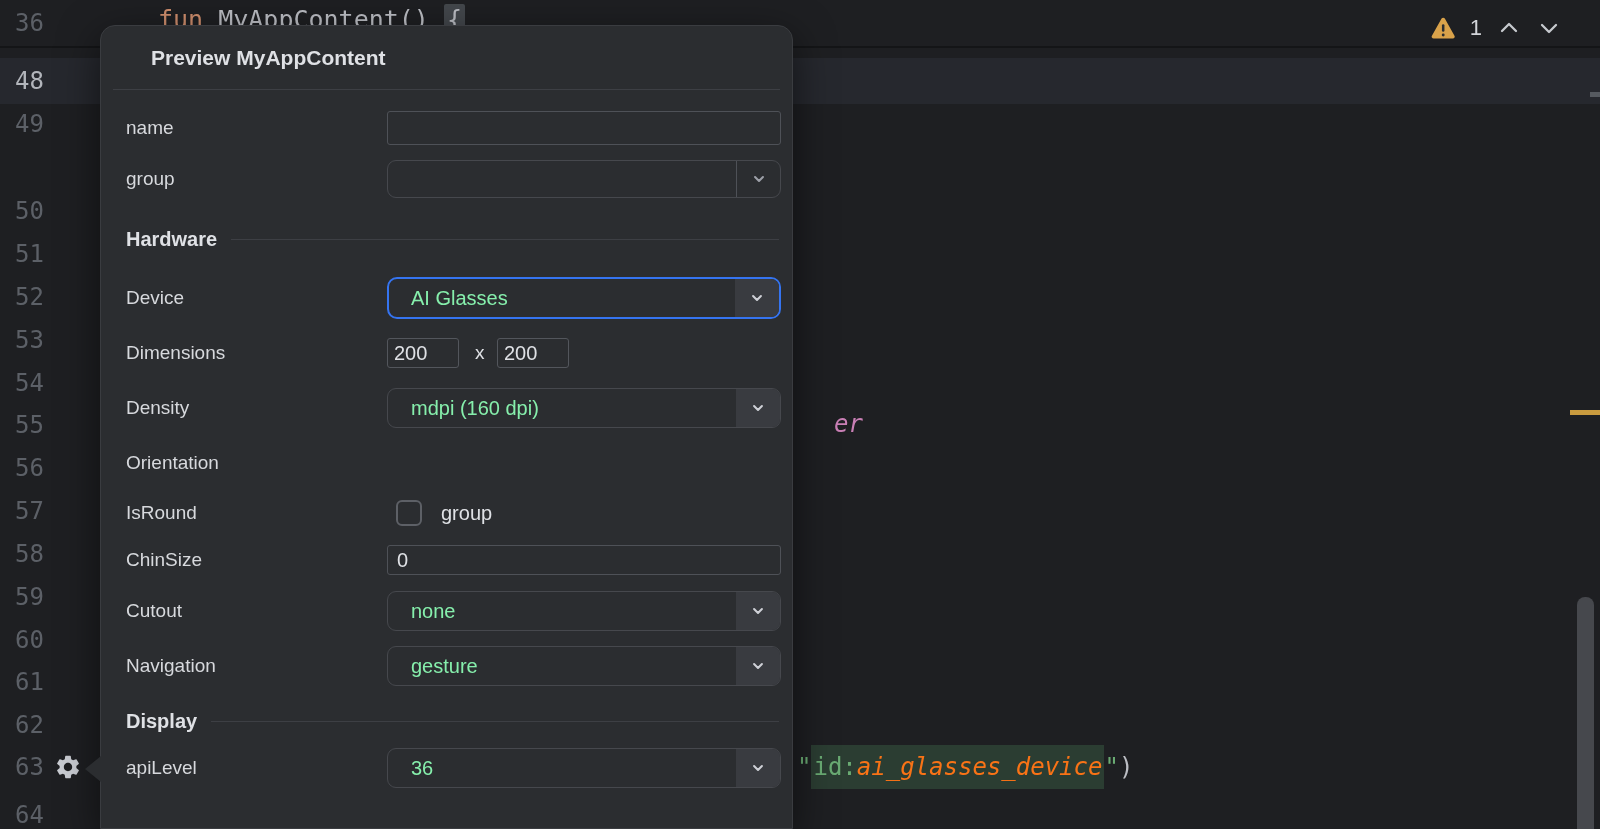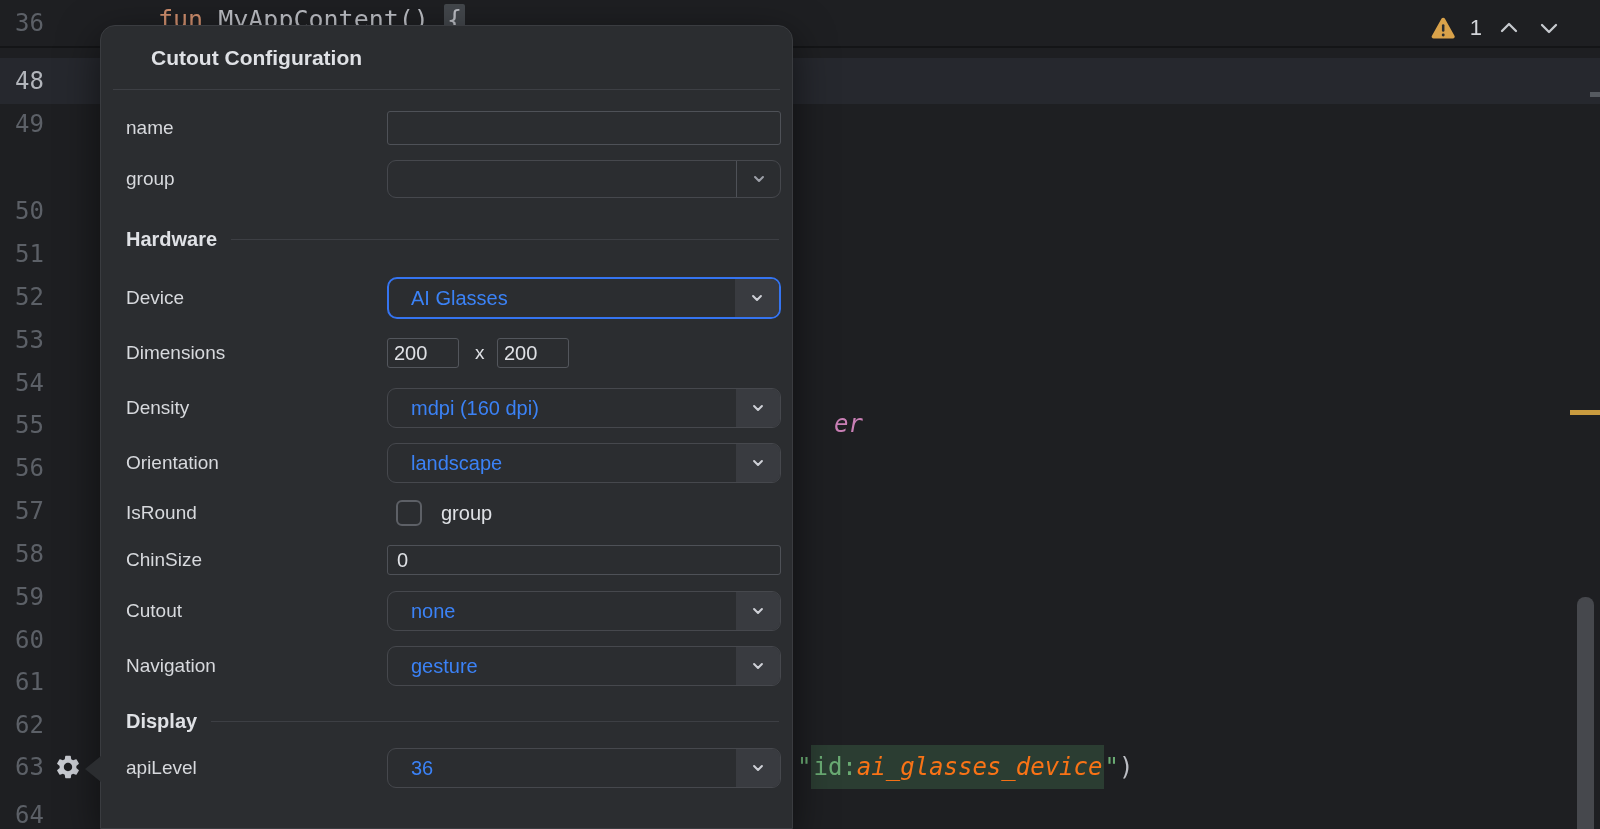--- a/index.html
+++ b/index.html
@@ -63,21 +63,21 @@
   .row-label { position:absolute; left:0; top:0; bottom:0; display:flex; align-items:center;
     font-size:19px; color:#d7d9dd; white-space:nowrap; }
   .ctrl { position:absolute; left:261px; top:0; bottom:0; width:394px; }
 
   .txt-input { position:absolute; left:0; right:0; top:0; bottom:0; background:transparent;
     border:1px solid #4e5157; border-radius:3px; display:flex; align-items:center;
     padding-left:9px; font-size:20px; color:#dfe1e5; }
 
   .combo { position:absolute; left:0; right:0; top:0; bottom:0; background:#2b2d30;
     border:1px solid #46484d; border-radius:9px; display:flex; align-items:center;
-    padding-left:23px; font-size:20px; color:#3b82f6; overflow:hidden; }
+    padding-left:23px; font-size:20px; color:#86efac; overflow:hidden; }
   .combo.focused { border:2px solid #3574f0; border-radius:10px; padding-left:22px; }
   .combo .arrow-zone { position:absolute; right:0; top:0; bottom:0; width:44px; background:#393b40;
     display:flex; align-items:center; justify-content:center; }
   .combo.editable .arrow-zone { background:transparent; border-left:1px solid #4e5157; }
 
   .dims-wrap { position:absolute; inset:0; }
   .dim-input { position:absolute; top:4px; height:30px; width:72px; background:transparent;
     border:1px solid #53565c; border-radius:3px; display:flex; align-items:center;
     padding-left:6px; font-size:20px; color:#dfe1e5; }
   .dim-sep { position:absolute; left:88px; top:0; bottom:0; display:flex; align-items:center; font-size:19px; color:#dfe1e5; }
@@ -158,21 +158,21 @@
   <div class="scroll-thumb"></div>
 
   <div class="gear">
     <svg width="28" height="28" viewBox="0 0 24 24">
       <path fill="#c9ccd2" d="M19.14,12.94c0.04-0.3,0.06-0.61,0.06-0.94c0-0.32-0.02-0.64-0.07-0.94l2.03-1.58c0.18-0.14,0.23-0.41,0.12-0.61 l-1.92-3.32c-0.12-0.22-0.37-0.29-0.59-0.22l-2.39,0.96c-0.5-0.38-1.03-0.7-1.62-0.94L14.4,2.81c-0.04-0.24-0.24-0.41-0.48-0.41 h-3.84c-0.24,0-0.43,0.17-0.47,0.41L9.25,5.35C8.66,5.59,8.12,5.92,7.63,6.29L5.24,5.33c-0.22-0.08-0.47,0-0.59,0.22L2.74,8.87 C2.62,9.08,2.66,9.34,2.86,9.48l2.03,1.58C4.84,11.36,4.8,11.69,4.8,12s0.02,0.64,0.07,0.94l-2.03,1.58 c-0.18,0.14-0.23,0.41-0.12,0.61l1.92,3.32c0.12,0.22,0.37,0.29,0.59,0.22l2.39-0.96c0.5,0.38,1.03,0.7,1.62,0.94l0.36,2.54 c0.05,0.24,0.24,0.41,0.48,0.41h3.84c0.24,0,0.44-0.17,0.47-0.41l0.36-2.54c0.59-0.24,1.13-0.56,1.62-0.94l2.39,0.96 c0.22,0.08,0.47,0,0.59-0.22l1.92-3.32c0.12-0.22,0.07-0.47-0.12-0.61L19.14,12.94z M12,15.6c-1.98,0-3.6-1.62-3.6-3.6 s1.62-3.6,3.6-3.6s3.6,1.62,3.6,3.6S13.98,15.6,12,15.6z"></path>
     </svg>
   </div>
 
   <div class="dialog">
     <div class="dialog-pointer"></div>
-    <div class="dialog-title">Cutout Configuration</div>
+    <div class="dialog-title">Preview MyAppContent</div>
     <div class="title-divider"></div>
     <div id="form-rows">
         <div class="row" style="top: 85px; height: 34px;">
           <div class="row-label">name</div>
           <div class="ctrl">
             <div class="txt-input"></div>
           </div>
         </div>
         <div class="row" style="top: 134px; height: 38px;">
           <div class="row-label">group</div>
@@ -222,30 +222,20 @@
               <span class="arrow-zone">
                 <svg width="18" height="18" viewBox="0 0 16 16">
                   <path d="M4.5 6.3 L8 9.8 L11.5 6.3" fill="none" stroke="#ced0d6" stroke-width="1.8" stroke-linecap="round" stroke-linejoin="round"></path>
                 </svg>
               </span>
             </div>
           </div>
         </div>
         <div class="row" style="top: 417px; height: 40px;">
           <div class="row-label">Orientation</div>
-          <div class="ctrl">
-            <div class="combo">
-              <span>landscape</span>
-              <span class="arrow-zone">
-                <svg width="18" height="18" viewBox="0 0 16 16">
-                  <path d="M4.5 6.3 L8 9.8 L11.5 6.3" fill="none" stroke="#ced0d6" stroke-width="1.8" stroke-linecap="round" stroke-linejoin="round"></path>
-                </svg>
-              </span>
-            </div>
-          </div>
         </div>
         <div class="row" style="top: 473px; height: 28px;">
           <div class="row-label">IsRound</div>
           <div class="ctrl">
             <div class="chk-wrap">
               <div class="chk-box"></div>
               <span class="chk-label">group</span>
             </div>
           </div>
         </div>

